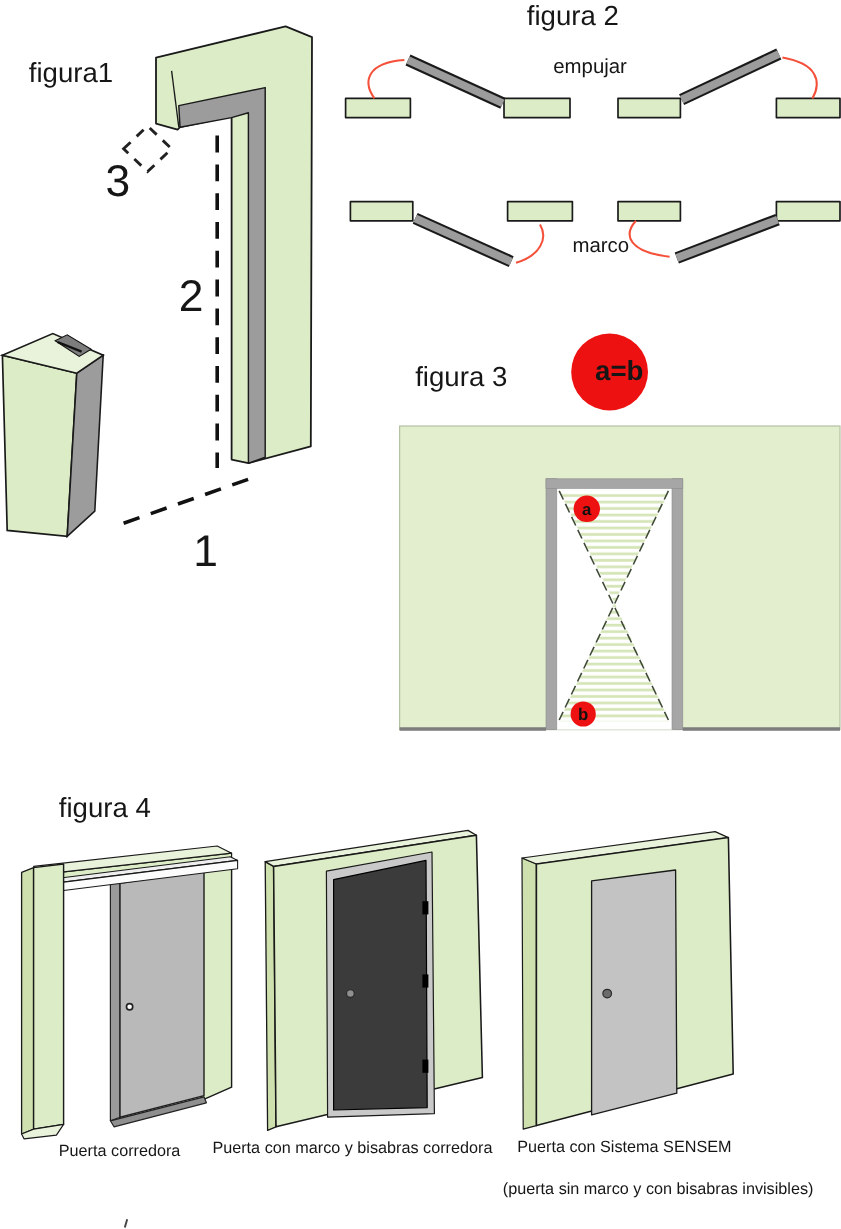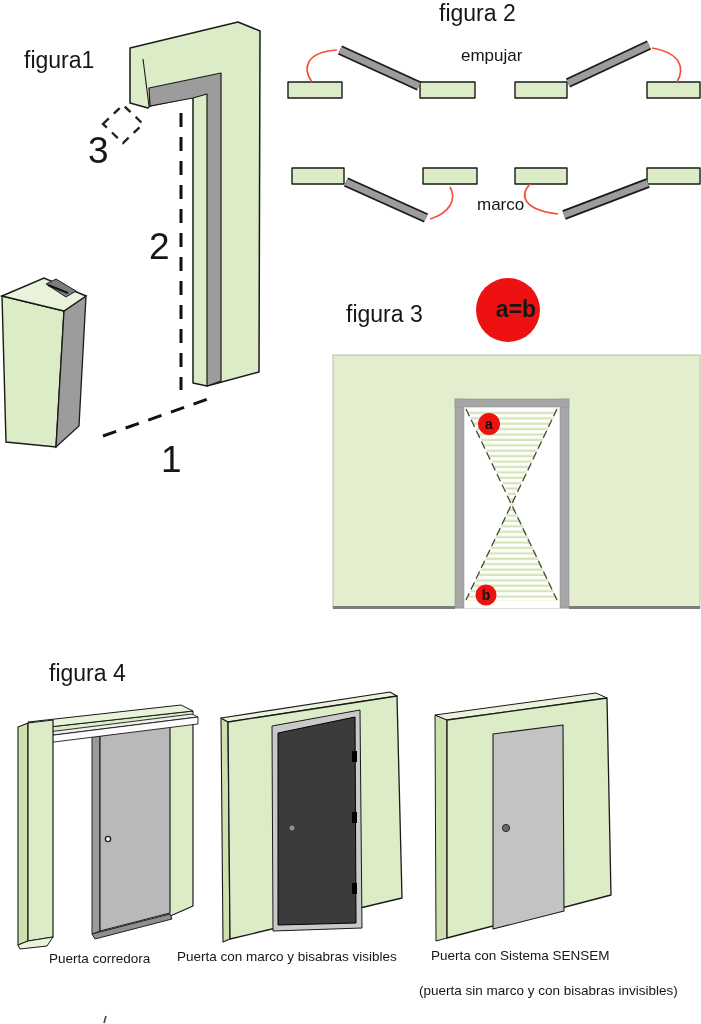--- a/index.html
+++ b/index.html
@@ -150,17 +150,17 @@
 <div class="lbl small-lbl" style="left:461px;top:46px;text-align:right;">empujar</div>
 <div class="lbl small-lbl" style="left:477px;top:195px;">marco</div>
 
 <div class="lbl fig-title" style="left:346px;top:301px;">figura 3</div>
 <div class="lbl badge-text" style="left:476px;top:296px;">a=b</div>
 <div class="lbl marker-text" style="left:478px;top:416px;">a</div>
 <div class="lbl marker-text" style="left:475px;top:587px;">b</div>
 
 <div class="lbl fig-title" style="left:49px;top:660px;text-align:center;">figura 4</div>
 <div class="lbl caption" style="left:9px;top:951px;margin-left:40px;">Puerta corredora</div>
-<div class="lbl caption" style="left:177px;top:949px;">Puerta con marco y bisabras visibles</div>
+<div class="lbl caption" style="left:177px;top:949px;">Puerta con marco y bisabras corredora</div>
 <div class="lbl caption" style="left:419px;top:948px;margin-left:12px;">Puerta con Sistema SENSEM</div>
 <div class="lbl caption" style="left:419px;top:983px;">(puerta sin marco y con bisabras invisibles)</div>
 
 </div>
 
 </body></html>

